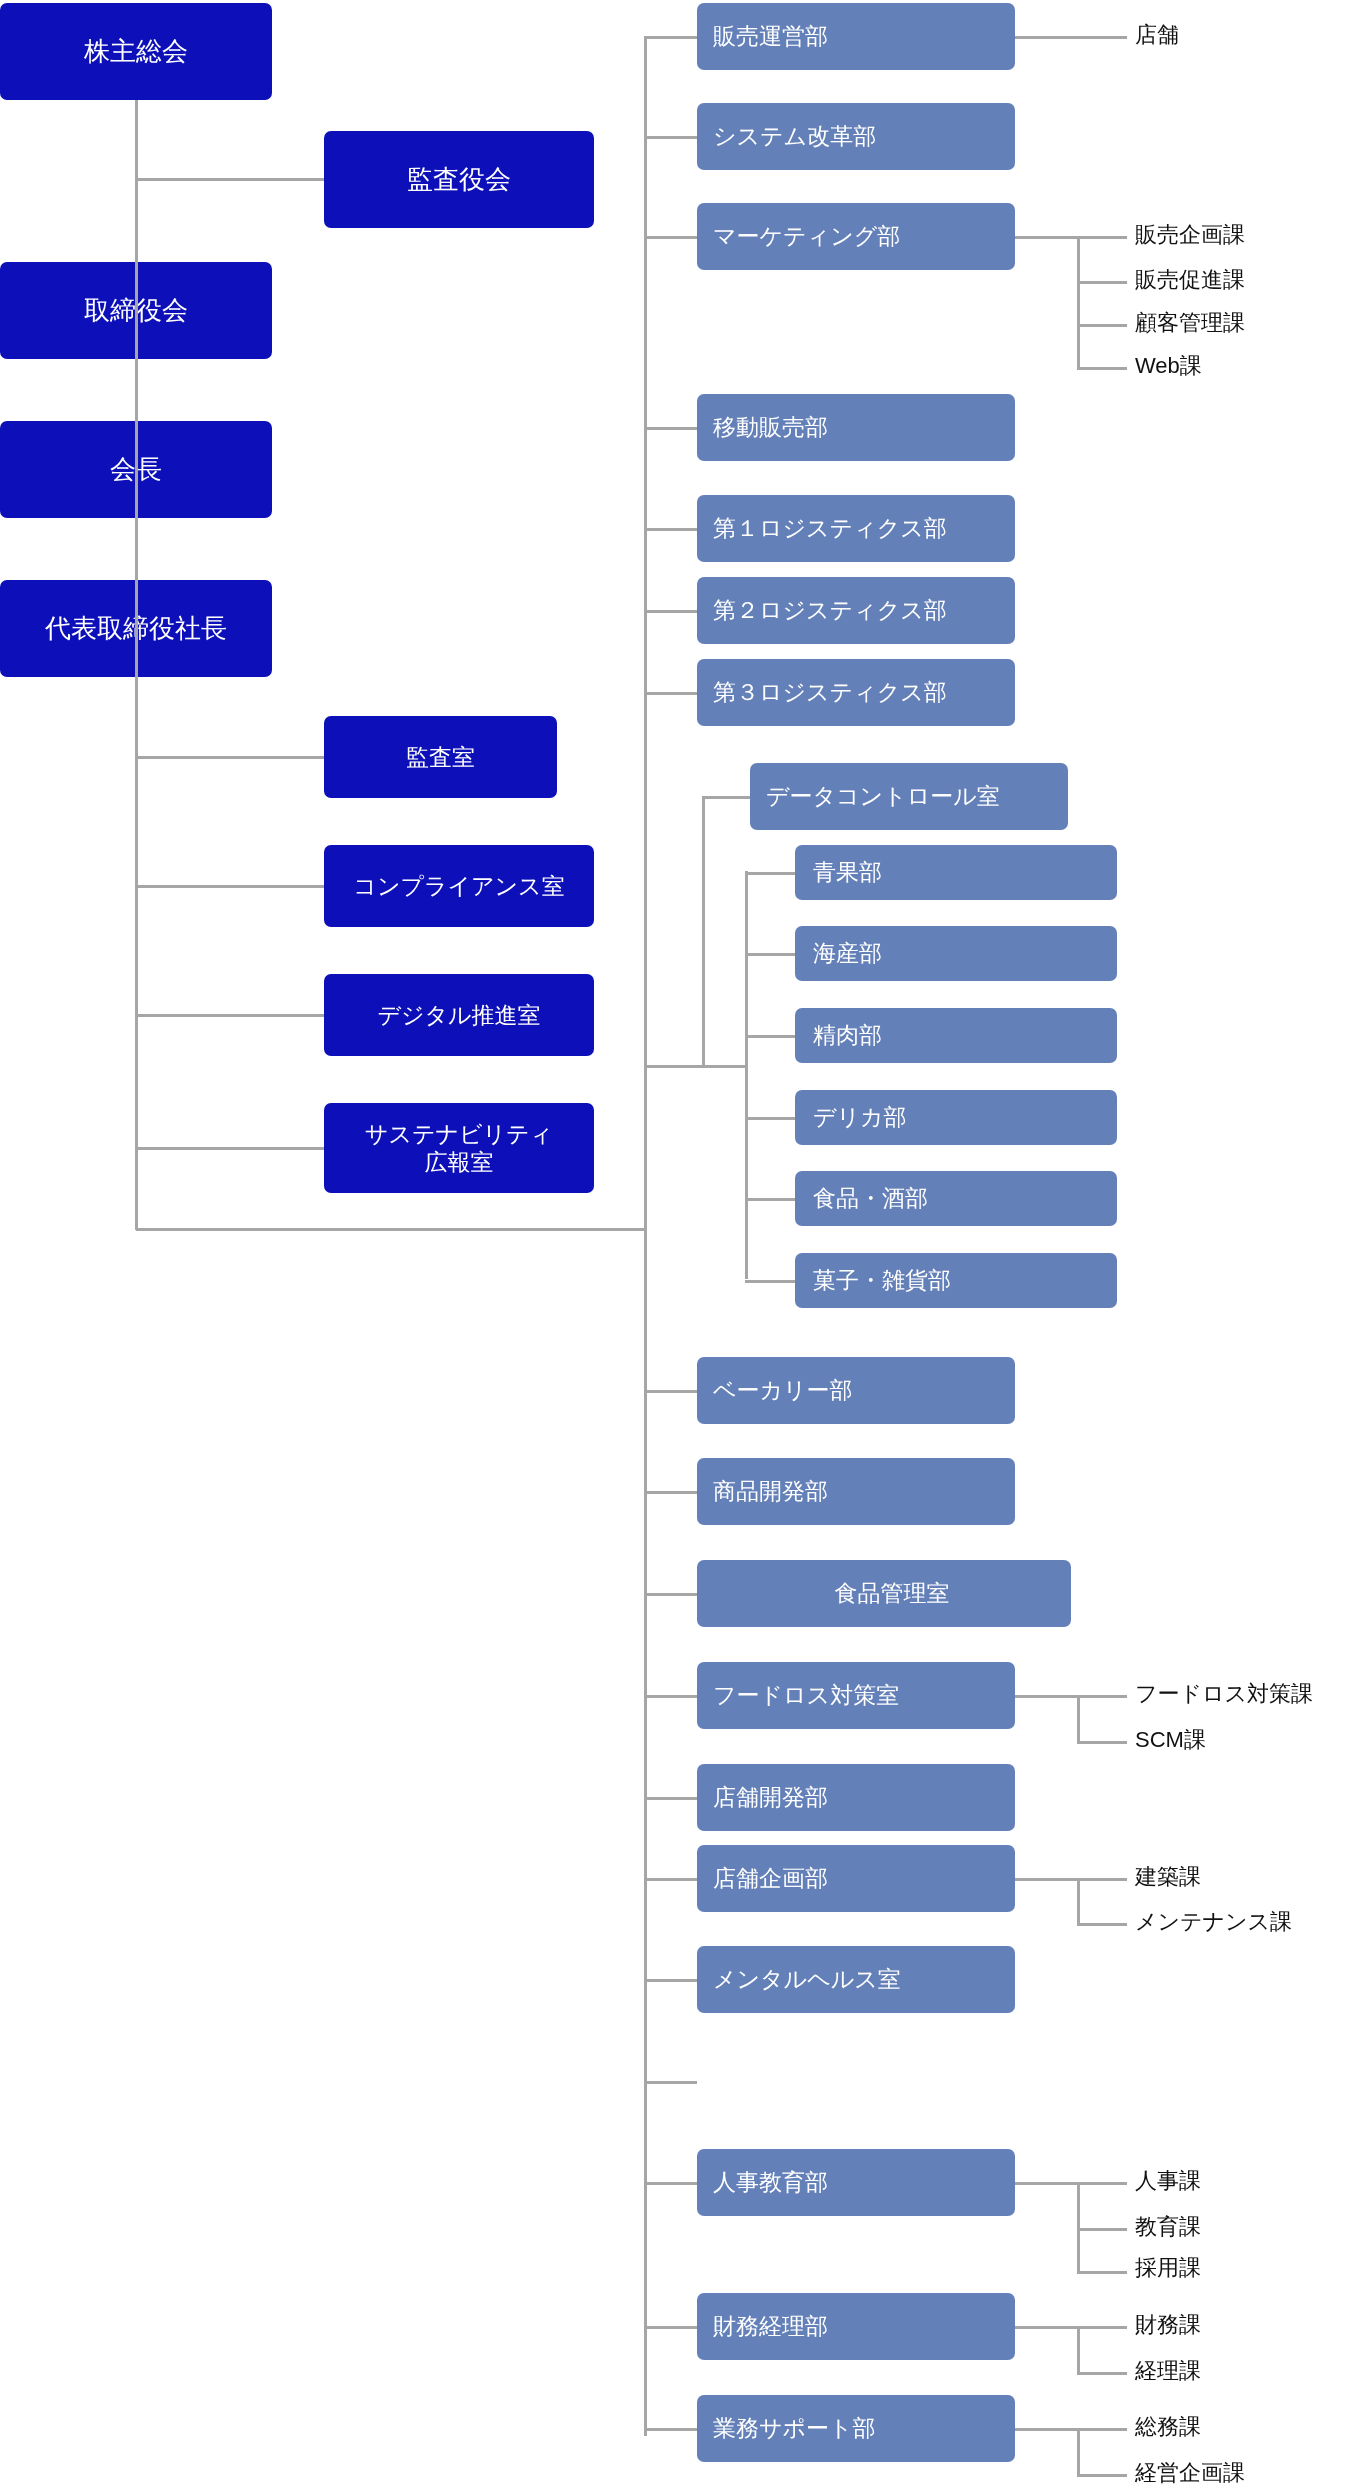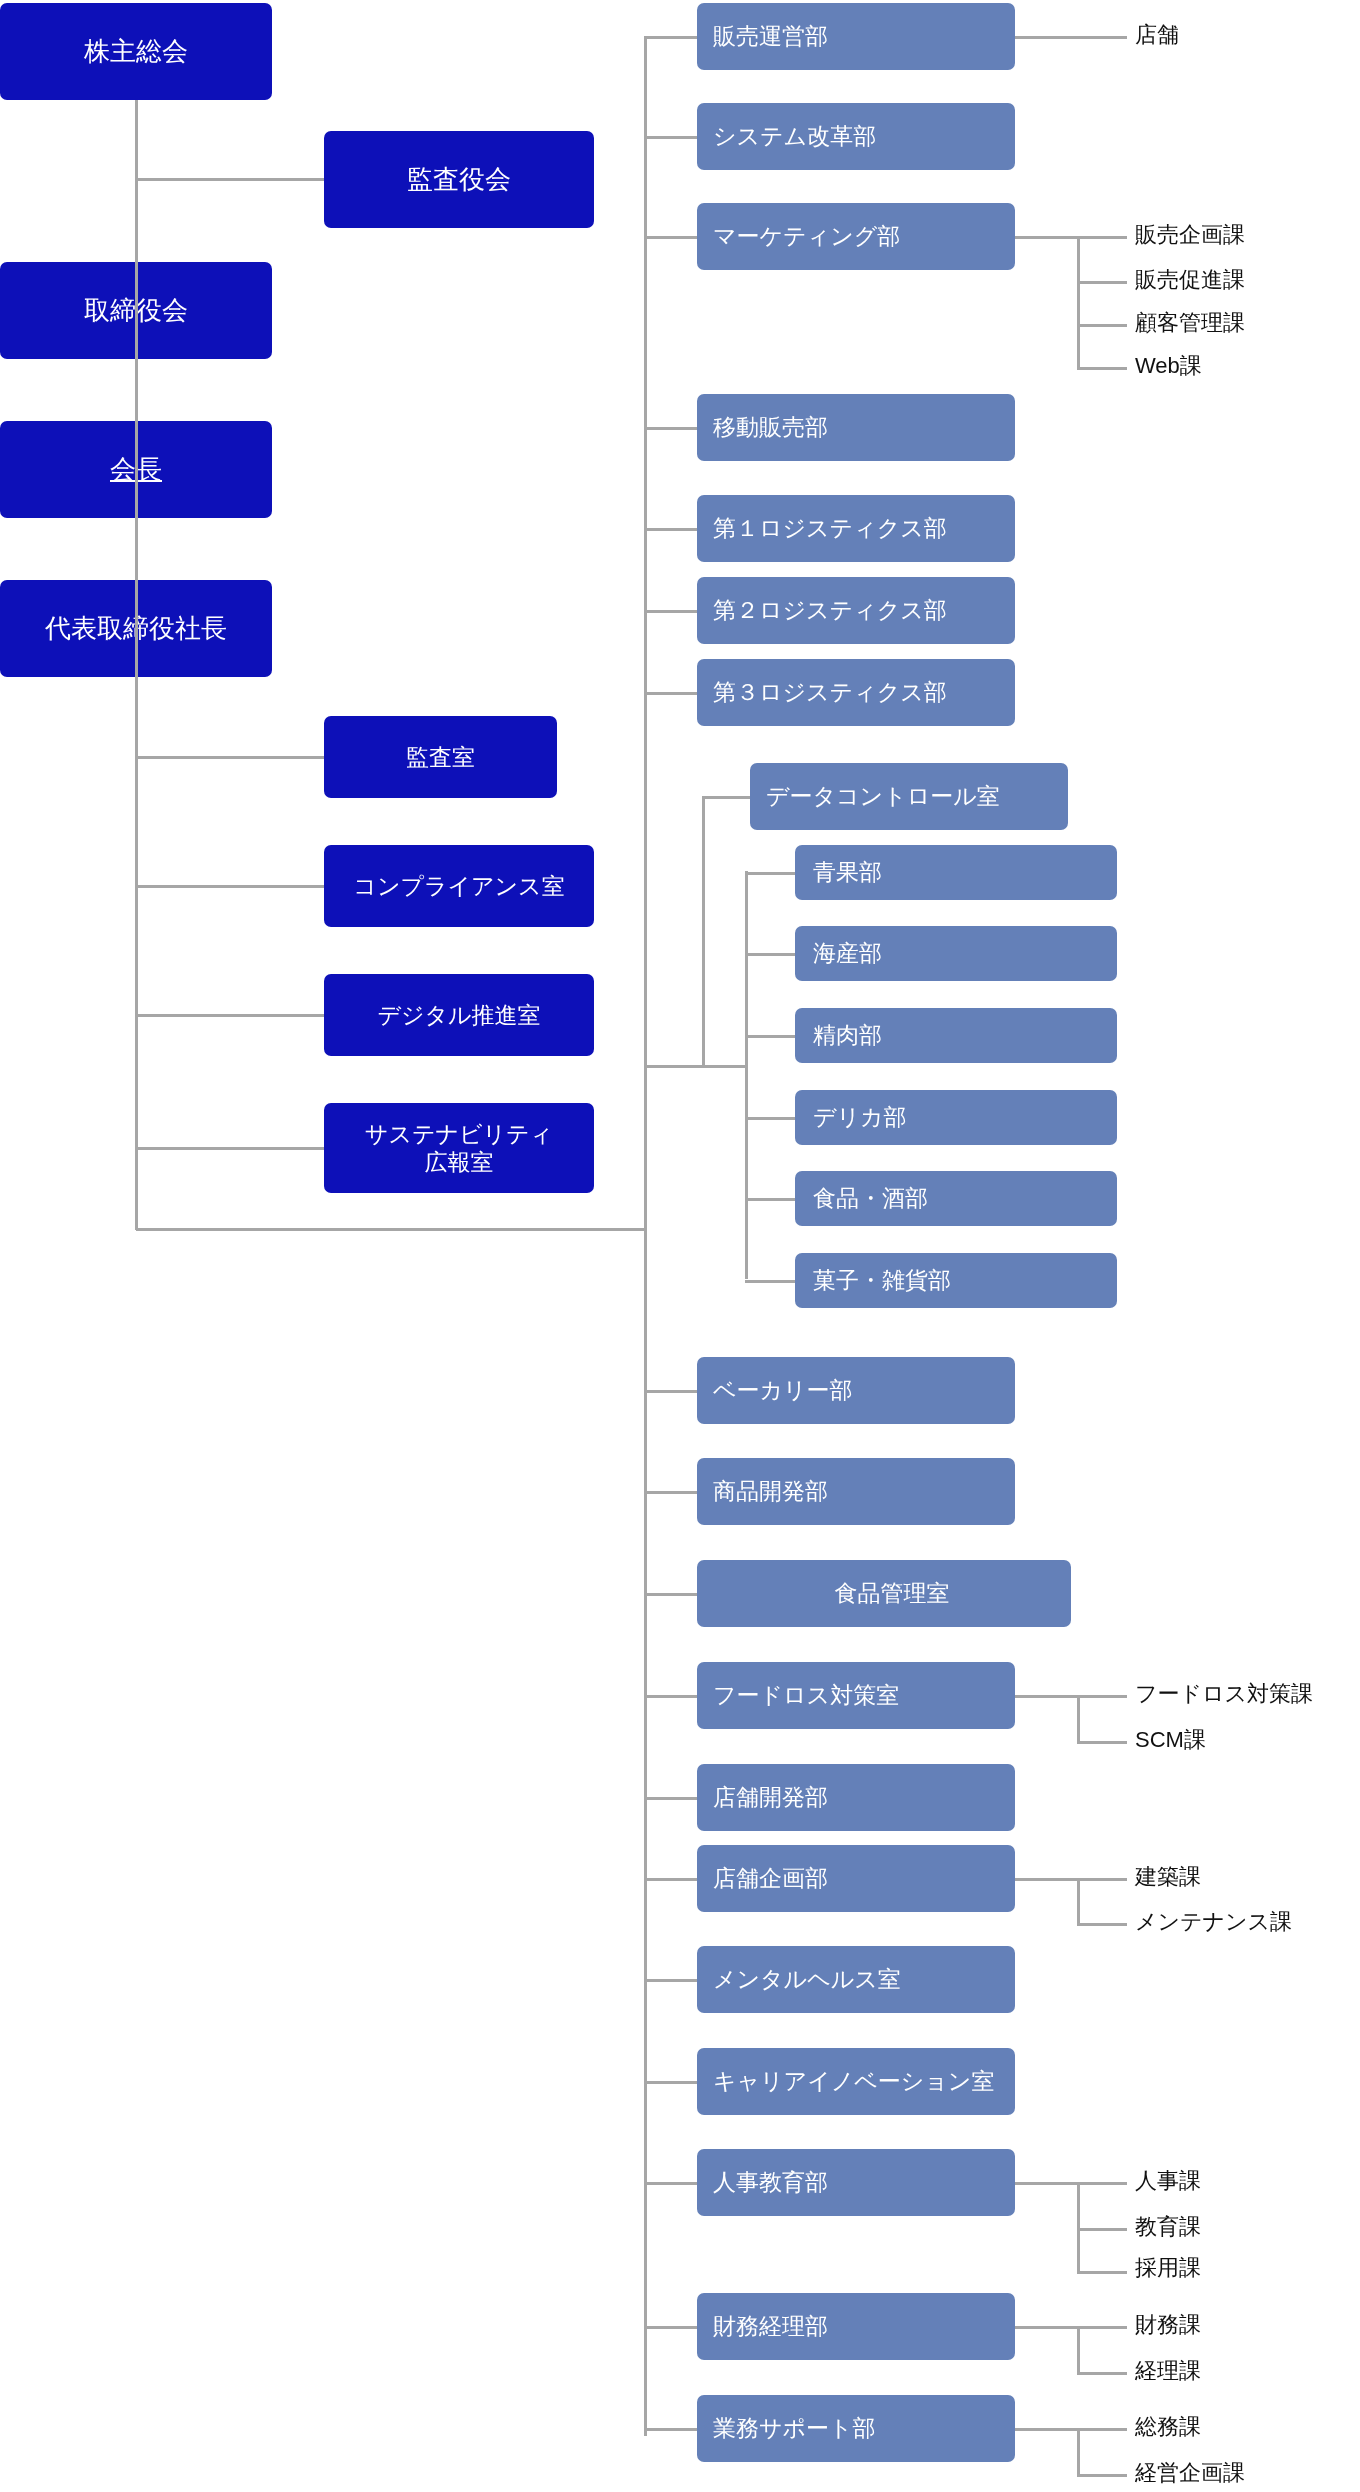--- a/index.html
+++ b/index.html
@@ -43,21 +43,21 @@
   .ln{position:absolute;background:#a6a6a6;}
   .ln.h{height:3px;}
   .ln.v{width:3px;}
 </style>
 </head>
 <body>
 
 <div id="chart">
     <div class="node exec" style="left: 0px; top: 3px; width: 272px; height: 97px;"><span class="node-label">株主総会</span></div>
     <div class="node exec" style="left: 0px; top: 262px; width: 272px; height: 97px;"><span class="node-label">取締役会</span></div>
-    <div class="node exec" style="left: 0px; top: 421px; width: 272px; height: 97px; text-decoration: underline;"><span class="node-label">会長</span></div>
+    <div class="node exec" style="left: 0px; top: 421px; width: 272px; height: 97px;"><span class="node-label">会長</span></div>
     <div class="node exec" style="left: 0px; top: 580px; width: 272px; height: 97px;"><span class="node-label">代表取締役社長</span></div>
     <div class="node exec" style="left: 324px; top: 131px; width: 270px; height: 97px;"><span class="node-label">監査役会</span></div>
     <div class="ln v" style="left: 135px; top: 100px; height: 1130px;"></div>
     <div class="ln h" style="left: 136px; top: 178px; width: 188px;"></div>
     <div class="node staff" style="left: 324px; top: 716px; width: 233px; height: 82px;"><span class="node-label">監査室</span></div>
     <div class="ln h" style="left: 136px; top: 756px; width: 188px;"></div>
     <div class="node staff" style="left: 324px; top: 845px; width: 270px; height: 82px;"><span class="node-label">コンプライアンス室</span></div>
     <div class="ln h" style="left: 136px; top: 885px; width: 188px;"></div>
     <div class="node staff" style="left: 324px; top: 974px; width: 270px; height: 82px;"><span class="node-label">デジタル推進室</span></div>
     <div class="ln h" style="left: 136px; top: 1014px; width: 188px;"></div>
@@ -116,21 +116,20 @@
     <div class="node dept" style="left: 697px; top: 1845px; width: 318px; height: 67px;"><span class="node-label">店舗企画部</span></div>
     <div class="ln h" style="left: 644px; top: 1877.5px; width: 53px;"></div>
     <div class="ln h" style="left: 1015px; top: 1877.5px; width: 62px;"></div>
     <div class="ln v" style="left: 1077px; top: 1877.5px; height: 45.5px;"></div>
     <div class="ln h" style="left: 1077px; top: 1877.5px; width: 50px;"></div>
     <div class="leaf" style="left: 1135px; top: 1865.5px;">建築課</div>
     <div class="ln h" style="left: 1077px; top: 1923px; width: 50px;"></div>
     <div class="leaf" style="left: 1135px; top: 1911px;">メンテナンス課</div>
     <div class="node dept" style="left: 697px; top: 1946px; width: 318px; height: 67px;"><span class="node-label">メンタルヘルス室</span></div>
     <div class="ln h" style="left: 644px; top: 1978.5px; width: 53px;"></div>
-    <div class="node dept" style="left: 697px; top: 2048px; width: 318px; height: 67px;"><span class="node-label">キャリアイノベーション室</span></div>
     <div class="ln h" style="left: 644px; top: 2080.5px; width: 53px;"></div>
     <div class="node dept" style="left: 697px; top: 2149px; width: 318px; height: 67px;"><span class="node-label">人事教育部</span></div>
     <div class="ln h" style="left: 644px; top: 2181.5px; width: 53px;"></div>
     <div class="ln h" style="left: 1015px; top: 2181.5px; width: 62px;"></div>
     <div class="ln v" style="left: 1077px; top: 2181.5px; height: 89.5px;"></div>
     <div class="ln h" style="left: 1077px; top: 2181.5px; width: 50px;"></div>
     <div class="leaf" style="left: 1135px; top: 2169.5px;">人事課</div>
     <div class="ln h" style="left: 1077px; top: 2228px; width: 50px;"></div>
     <div class="leaf" style="left: 1135px; top: 2216px;">教育課</div>
     <div class="ln h" style="left: 1077px; top: 2271px; width: 50px;"></div>

